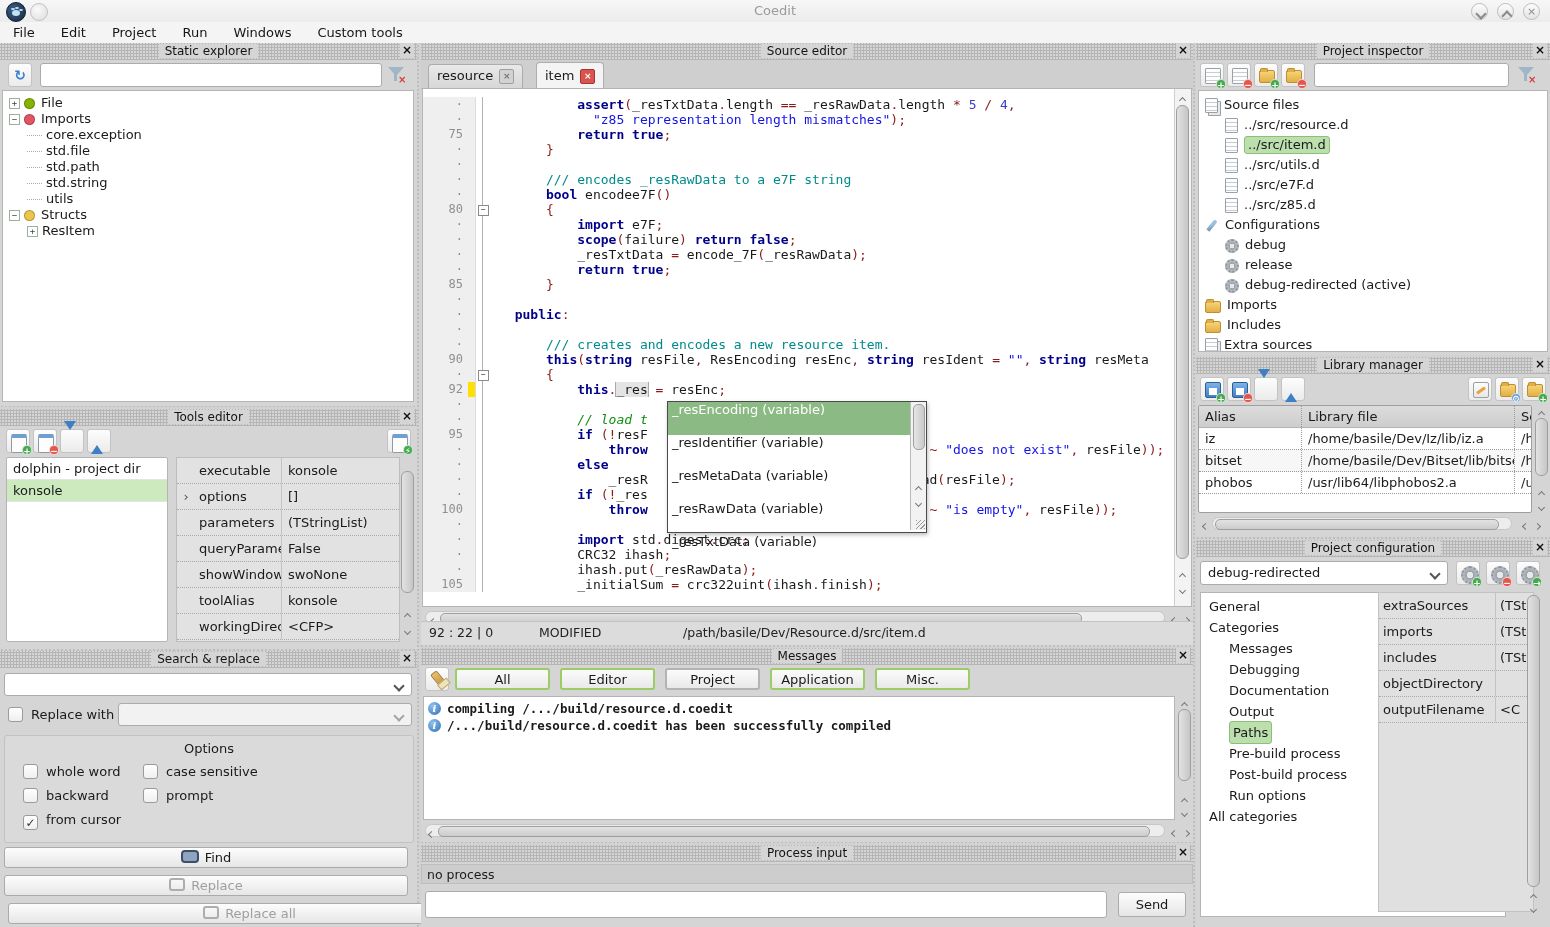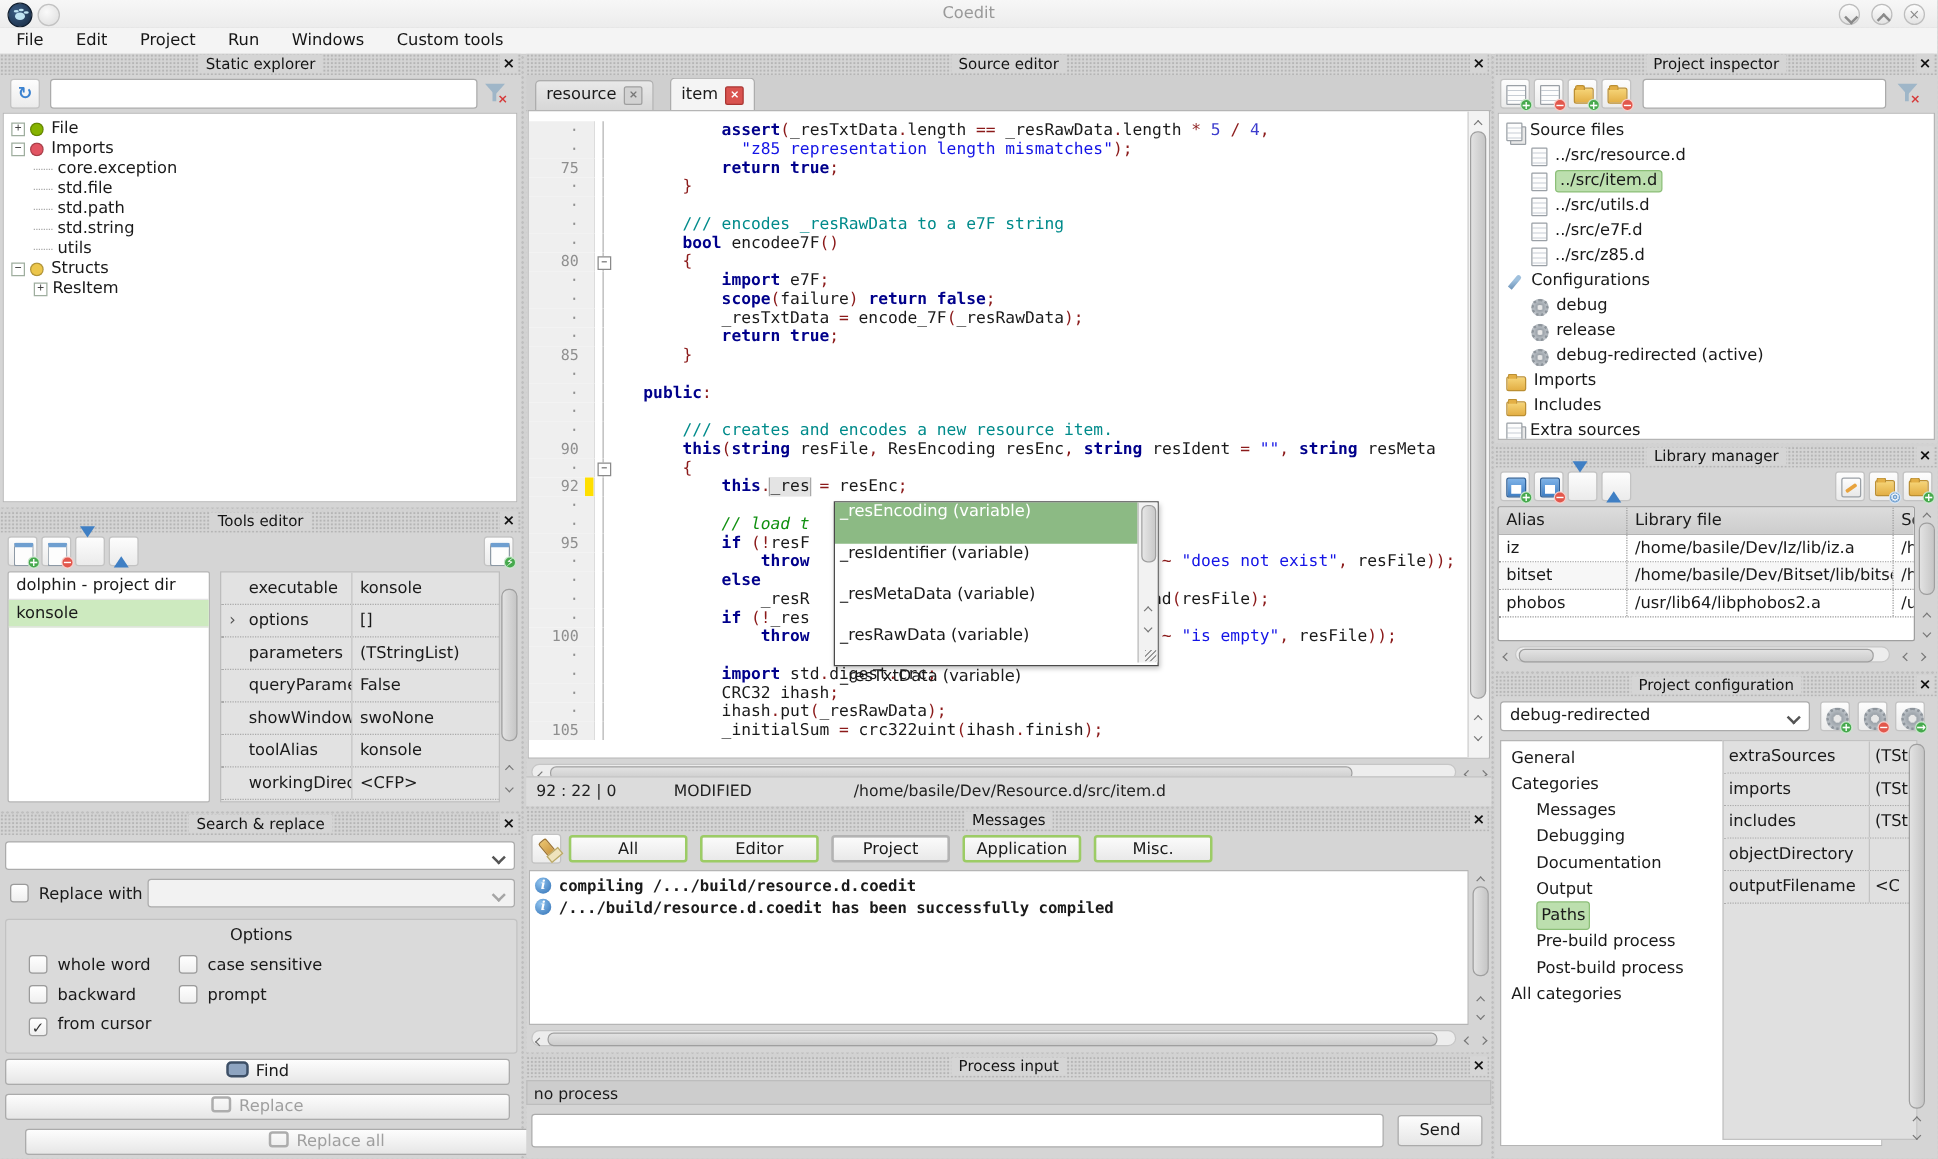--- a/index.html
+++ b/index.html
@@ -310,21 +310,21 @@
           <div style="position: absolute; left: 138px; top: 32px;"><span class="cb"></span><span>prompt</span></div>
           <div style="position: absolute; left: 18px; top: 56px;"><span class="cb">✓</span><span>from cursor</span></div>
         </div>
     </div>
     <div class="btn" style="position:absolute;left:4px;top:196px;width:404px;height:21px;line-height:19px">
       <span style="display:inline-block;width:14px;height:9px;border:2px solid #3d4f66;border-radius:4px;vertical-align:-1px;margin-right:6px;background:#8ea4c0"></span><span>Find</span>
     </div>
     <div class="btn dis" style="position:absolute;left:4px;top:224px;width:404px;height:21px;line-height:19px">
       <span style="display:inline-block;width:12px;height:9px;border:2px solid #adadad;border-radius:3px;vertical-align:-1px;margin-right:6px"></span><span>Replace</span>
     </div>
-    <div class="btn dis" style="position:absolute;left:20px;top:252px;width:483px;height:21px;line-height:19px">
+    <div class="btn dis" style="position:absolute;left:8px;top:252px;width:483px;height:21px;line-height:19px">
       <span style="display:inline-block;width:12px;height:9px;border:2px solid #adadad;border-radius:3px;vertical-align:-1px;margin-right:6px"></span><span>Replace all</span>
     </div>
   </div>
 
   <div class="panel" id="source-editor" style="left:421px;top:43px;width:772px;height:602px">
     <div class="ptitle"><span class="lbl">Source editor</span><span class="pclose">×</span></div>
     <div id="tabsbar">
         <div class="tab" style="left: 7px;"><span>resource</span><span class="tclose gray">×</span></div>
         <div class="tab active" style="left: 115px;"><span>item</span><span class="tclose red">×</span></div>
       </div>
@@ -558,21 +558,21 @@
     </div>
     <div class="sbH" style="left:4px;top:568px;width:740px">
       <span class="sArr" style="left:0;top:0"><span class="chv sm left"></span></span>
       <span class="thumb" style="left:14px;width:640px"></span>
     </div>
     <span class="sArr" style="position:absolute;left:746px;top:568px"><span class="chv sm left"></span></span>
     <span class="sArr" style="position:absolute;left:758px;top:568px"><span class="chv sm right"></span></span>
     <div id="statusbar">
       <span style="position:absolute;left:8px">92 : 22 | 0</span>
       <span style="position:absolute;left:118px">MODIFIED</span>
-      <span style="position:absolute;left:262px">/home/basile/Dev/Resource.d/src/item.d</span>
+      <span style="position:absolute;left:262px">/path/basile/Dev/Resource.d/src/item.d</span>
     </div>
   </div>
 
   <div class="panel" id="messages" style="left:421px;top:648px;width:772px;height:194px">
     <div class="ptitle"><span class="lbl">Messages</span><span class="pclose">×</span></div>
     <div class="toolrow" style="height:28px">
       <div class="tbtn" style="left:4px;top:2px">
           <span class="ticon ic-broom"></span>
         </div>
       <div id="msg-filters">
@@ -795,20 +795,23 @@
         </div>
         <div class="trow" style="padding-left: 20px; text-align: right;">
           <span class="selgreen">Paths</span>
         </div>
         <div class="trow" style="padding-left: 20px;">
           <span>Pre-build process</span>
         </div>
         <div class="trow" style="padding-left: 20px;">
           <span>Post-build process</span>
         </div>
+        <div class="trow" style="padding-left: 20px;">
+          <span>Run options</span>
+        </div>
         <div class="trow" style="padding-left: 0px;">
           <span>All categories</span>
         </div>
       </div>
     <div id="cfg-grid" style="position:absolute;left:182px;top:52px;width:156px;height:320px;background:#e0e0e0;border:1px solid #c2c2c2;overflow:hidden;box-sizing:border-box">
         <div class="pgrow" style="background: rgb(224, 224, 224);">
           <div class="pgname" style="width: 112px;">extraSources</div>
           <div class="pgval" style="flex: 1 1 0%; padding-left: 4px;">(TStringList)</div>
         </div>
         <div class="pgrow" style="background: rgb(224, 224, 224);">

